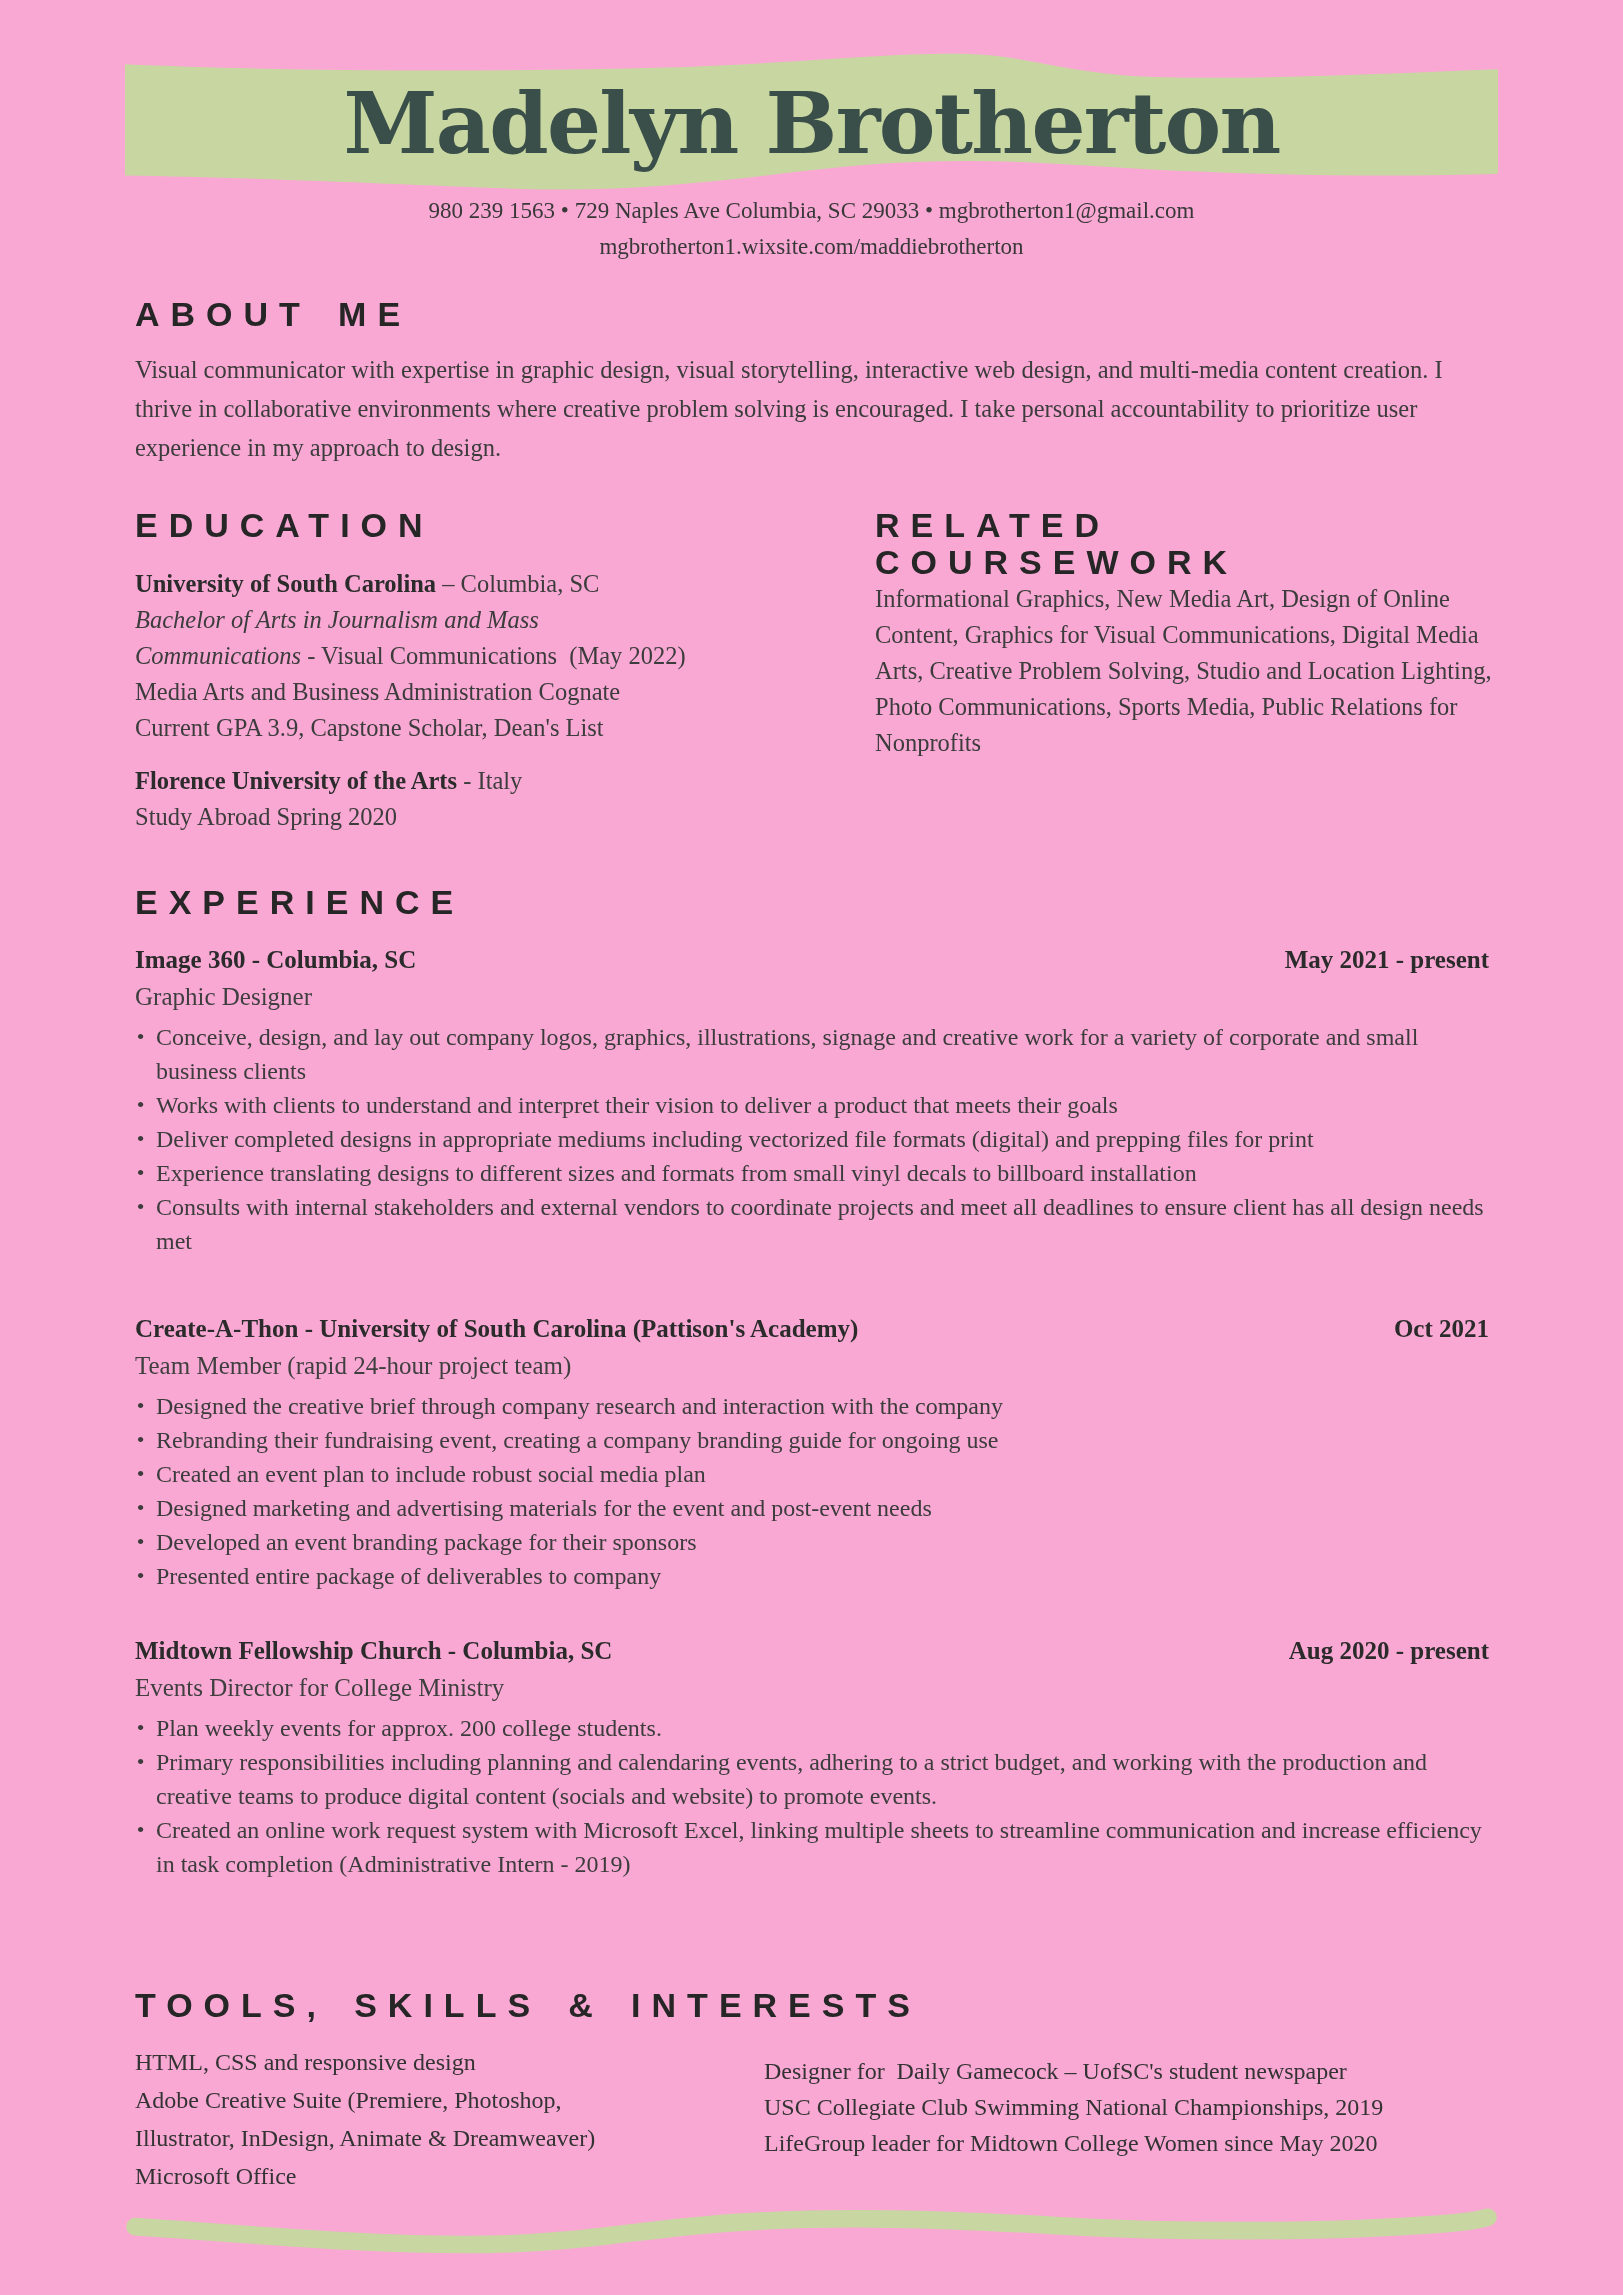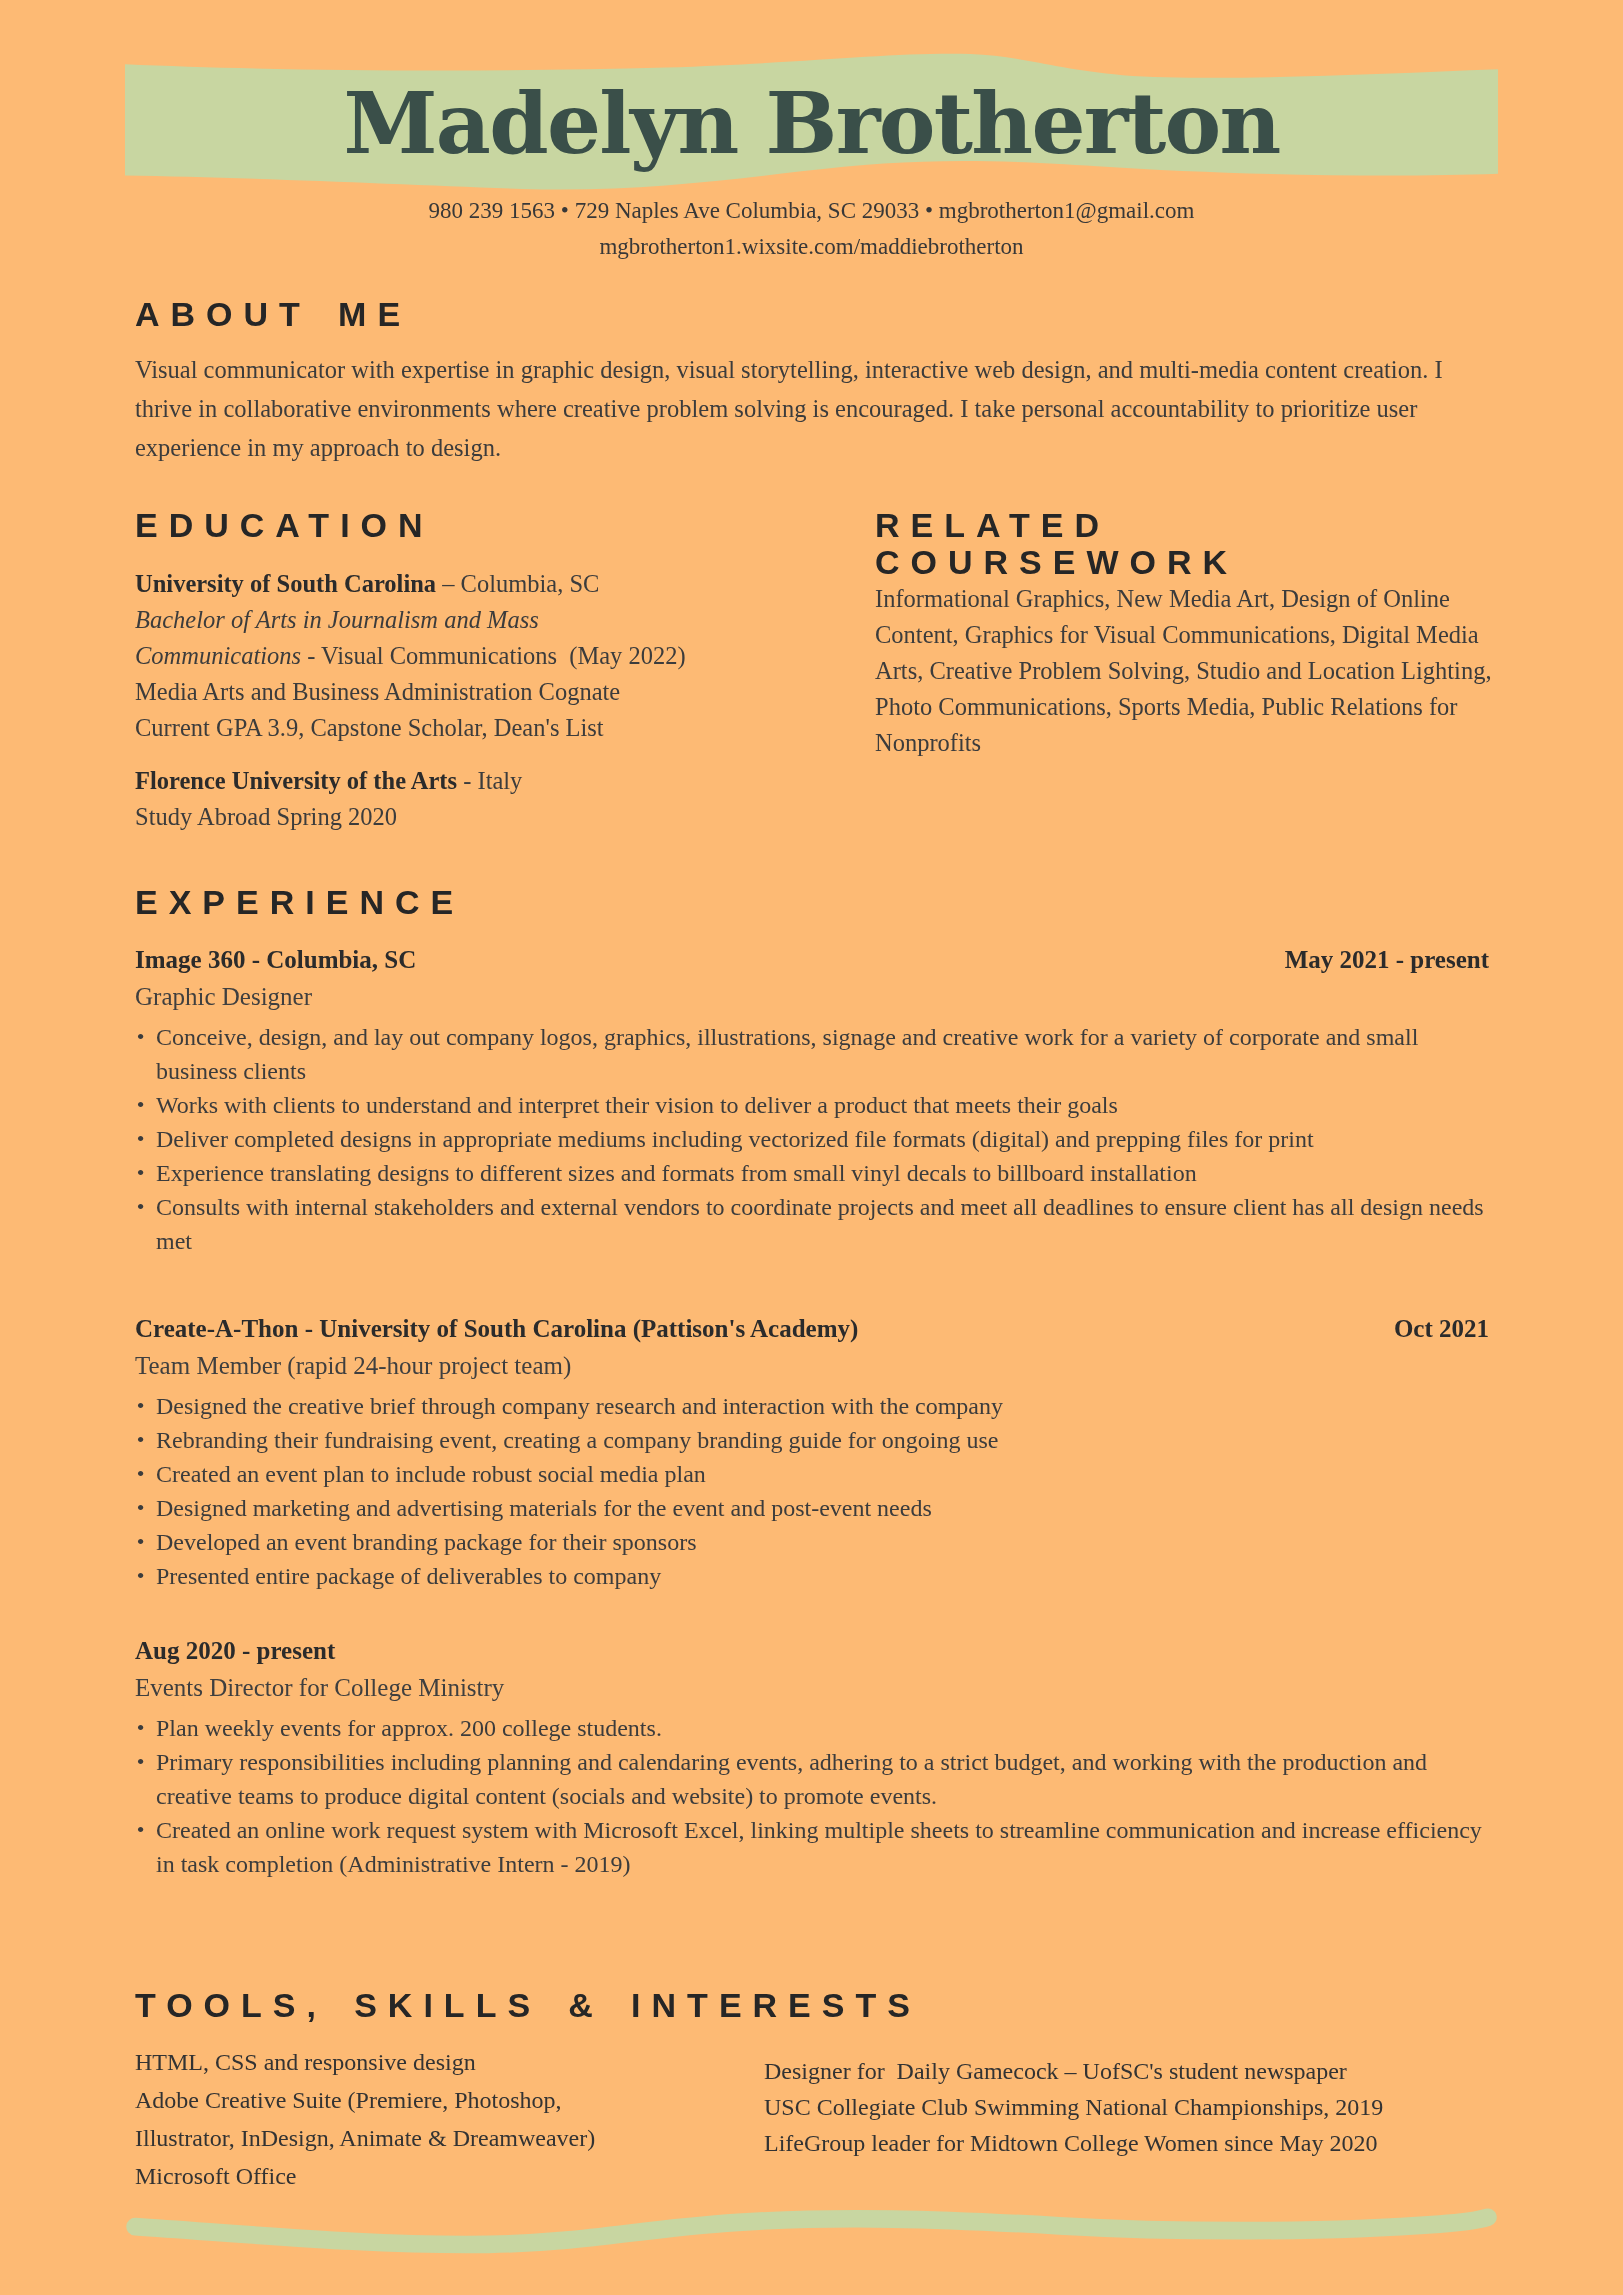--- a/index.html
+++ b/index.html
@@ -1,17 +1,17 @@
 <!DOCTYPE html>
 <html style="font-size:13.5px"><head>
 <meta charset="utf-8">
 <style>
   html,body{margin:0;padding:0;background:#ffffff;}
   .page{
-    position:relative;width:1623px;height:2295px;background:#fdba74;overflow:hidden;
+    position:relative;width:1623px;height:2295px;background:#f9a8d4;overflow:hidden;
     font-family:"Liberation Serif",serif;color:#3c3c3c;
   }
   
   .banner{position:absolute;left:125px;top:49px;width:1373px;height:145px;}
   .banner svg{display:block;width:100%;height:100%;}
   .title{
     position:absolute;left:0;top:18.6px;width:100%;text-align:center;
     font-family:"DejaVu Serif",serif;font-weight:800;font-size:85px;line-height:110px;
     color:#3a4f49;letter-spacing:-1.7px;
   }
@@ -145,20 +145,21 @@
         <li>Rebranding their fundraising event, creating a company branding guide for ongoing use</li>
         <li>Created an event plan to include robust social media plan</li>
         <li>Designed marketing and advertising materials for the event and post-event needs</li>
         <li>Developed an event branding package for their sponsors</li>
         <li>Presented entire package of deliverables to company</li>
       </ul>
     </div>
 
     <div class="job j3">
       <div class="job-head">
+        <span>Midtown Fellowship Church - Columbia, SC</span>
         <span>Aug 2020 - present</span>
       </div>
       <div class="job-role">Events Director for College Ministry</div>
       <ul class="bullets">
         <li>Plan weekly events for approx. 200 college students.</li>
         <li>Primary responsibilities including planning and calendaring events, adhering to a strict budget, and working with the production and creative teams to produce digital content (socials and website) to promote events.</li>
         <li>Created an online work request system with Microsoft Excel, linking multiple sheets to streamline communication and increase efficiency in task completion (Administrative Intern - 2019)</li>
       </ul>
     </div>
   </div>

